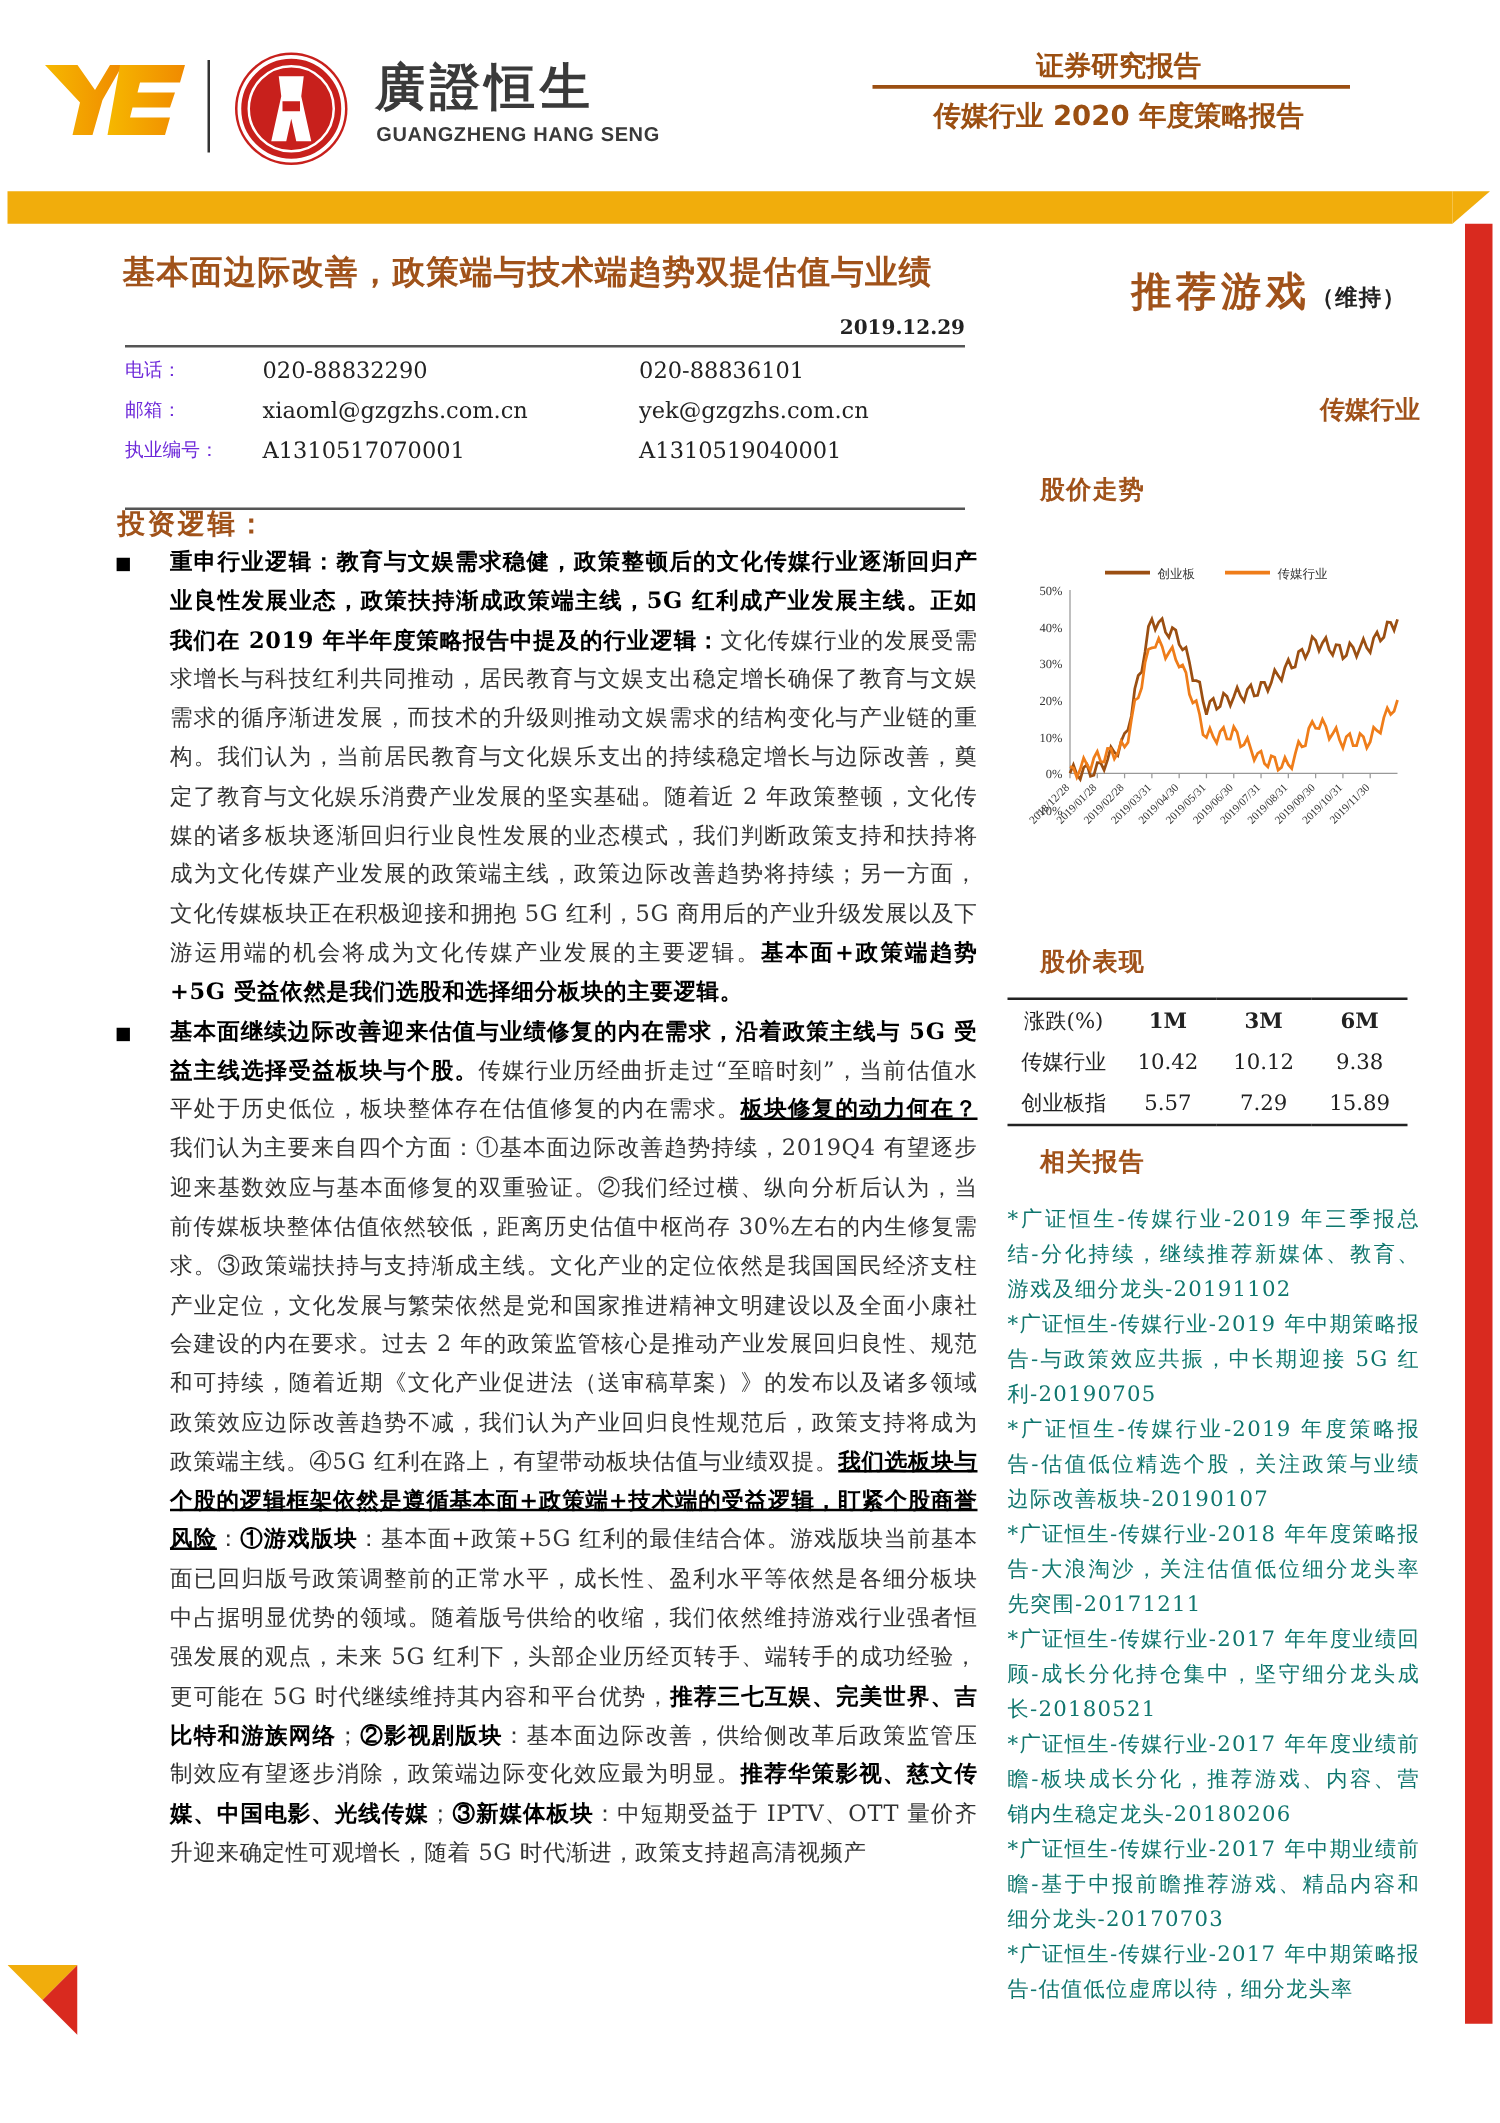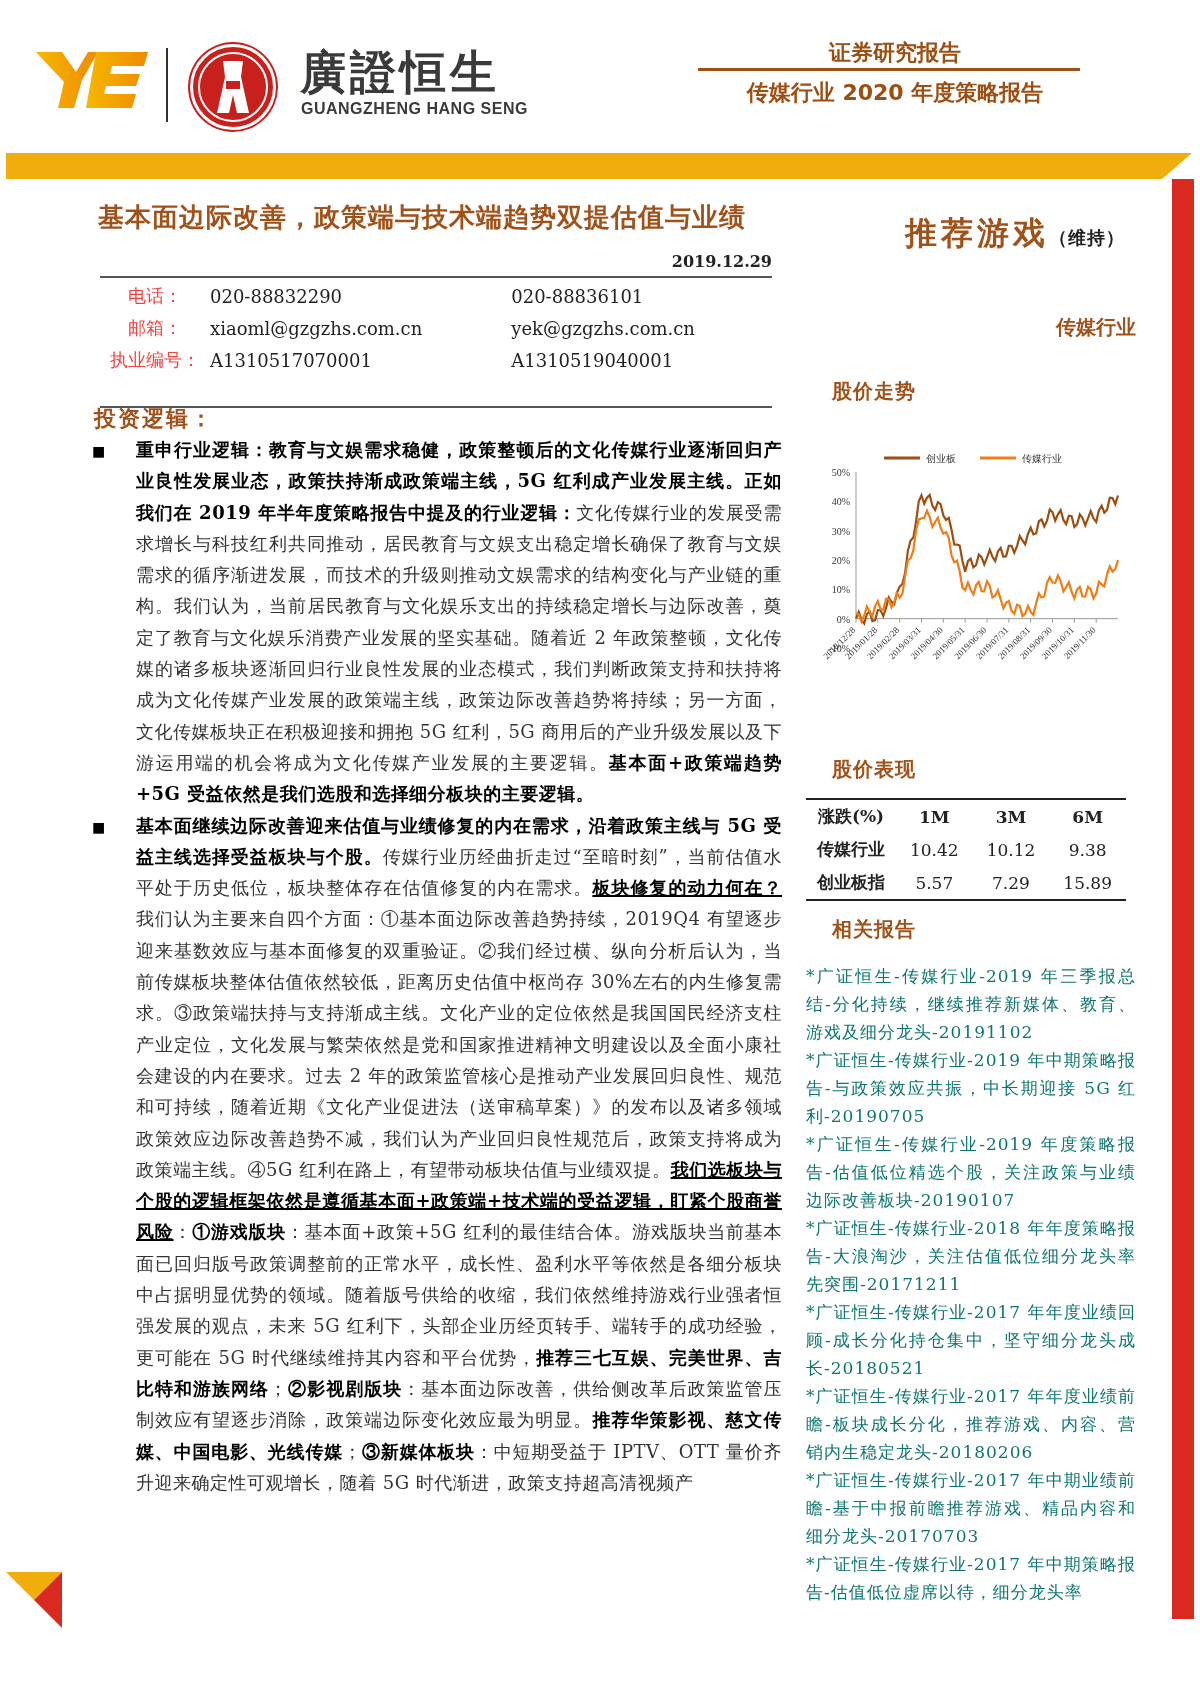--- a/index.html
+++ b/index.html
@@ -2,55 +2,55 @@
 <html><head>
 <meta charset="utf-8">
 <style>
   html, body { margin: 0; padding: 0; }
   body { width: 1200px; height: 1698px; background: #ffffff; position: relative; overflow: hidden; font-family: "DejaVu Serif", "Liberation Serif", serif; color: #222; }
   .abs { position: absolute; }
   
   .logo-ye { left: 36px; top: 48px; width: 112px; height: 64px; }
   .logo-sep { left: 166px; top: 48px; width: 2px; height: 74px; background: #333; }
   .logo-seal { left: 190px; top: 44px; width: 80px; height: 80px; border-radius: 50%; background: #c8201c; border: 3px solid #fff; box-shadow: 0 0 0 2px #c8201c; }
-  .logo-cn { left: 300px; top: 42px; font-family: "DejaVu Sans", sans-serif; font-size: 46px; font-weight: bold; color: #3a3a3a; letter-spacing: 4px; }
+  .logo-cn { left: 300px; top: 42px; font-family: "DejaVu Sans", sans-serif; font-size: 40px; font-weight: bold; color: #3a3a3a; letter-spacing: 4px; }
   .logo-en { left: 301px; top: 100px; font-family: "Liberation Sans", sans-serif; font-size: 16px; font-weight: bold; color: #3a3a3a; letter-spacing: 0.5px; }
   .hdr-type { left: 700px; top: 38px; width: 390px; text-align: center; font-family: "DejaVu Sans", sans-serif; font-size: 22px; font-weight: bold; color: #9b4f12; }
   .hdr-line { left: 698px; top: 68px; width: 382px; height: 3px; background: #9b4f12; }
   .hdr-title { left: 700px; top: 78px; width: 390px; text-align: center; font-family: "DejaVu Sans", sans-serif; font-size: 22px; font-weight: bold; color: #9b4f12; }
   .band { left: 6px; top: 153px; width: 1156px; height: 26px; background: #f1ad0c; }
   .band-tip { left: 1162px; top: 153px; width: 0; height: 0; border-top: 26px solid #f1ad0c; border-right: 30px solid transparent; }
   .red-bar { left: 1172px; top: 179px; width: 22px; height: 1440px; background: #d92a1f; }
   .corner { left: 6px; top: 1572px; width: 56px; height: 56px; }
   
   .main-title { left: 98px; top: 200px; font-size: 26px; font-weight: bold; color: #a0521a; letter-spacing: 1px; }
   .date { left: 600px; top: 252px; width: 172px; text-align: right; font-size: 16px; font-weight: bold; color: #222; }
   .rule { left: 100px; width: 672px; height: 2px; background: #555; }
   .an-table { left: 100px; top: 280px; width: 672px; border-collapse: collapse; font-size: 18px; }
   .an-table td { height: 32px; padding: 0; vertical-align: middle; }
-  .an-label { width: 110px; font-size: 18px; color: #ef4444; text-align: center; }
+  .an-label { width: 110px; font-size: 15px; color: #6d28d9; }
   .an-col { width: 248px; }
   .an-name { font-weight: bold; font-size: 18px; }
   .sec-head { font-size: 22px; font-weight: bold; color: #a0521a; letter-spacing: 2px; }
   .body-text { left: 92px; top: 434px; width: 690px; font-size: 18px; line-height: 31.3px; color: #333; }
   .bullet { display: flex; }
   .bullet-mark { width: 44px; flex: none; font-size: 14px; color: #000; padding-top: 2px; }
   .bullet-body { flex: 1; text-align: justify; letter-spacing: 0.5px; }
   .b { font-weight: bold; color: #000; }
   .u { text-decoration: underline; text-decoration-thickness: 2px; }
   
   .rating { left: 905px; top: 212px; font-size: 32px; font-weight: bold; color: #a0521a; letter-spacing: 4px; }
   .rating-sub { font-size: 18px; color: #222; letter-spacing: 1px; }
   .industry { left: 1000px; top: 314px; width: 136px; text-align: right; font-size: 20px; font-weight: bold; color: #a0521a; }
   .r-head { left: 806px; font-size: 20px; font-weight: bold; color: #a0521a; letter-spacing: 1px; margin-left: 26px; }
   .chart { left: 806px; top: 440px; width: 320px; height: 270px; }
   .perf-table { left: 806px; top: 798px; width: 320px; border-collapse: collapse; font-size: 17px; border-top: 2px solid #222; border-bottom: 2px solid #222; }
   .perf-table td, .perf-table th { height: 33px; text-align: center; padding: 0; }
   .perf-table th { font-weight: bold; }
-  .perf-table .rl { font-weight: bold; width: 90px; }
+  .perf-table .rl { font-weight: normal; width: 90px; }
   .reports { left: 806px; top: 962px; width: 330px; font-size: 17px; line-height: 28px; color: #0f766e; letter-spacing: 1px; }
   .report-item { margin: 0; text-align: justify; }
 </style>
 </head>
 <body>
 
 <svg class="abs logo-ye" viewBox="0 0 112 64">
   <defs>
     <linearGradient id="yg" x1="0" x2="1" y1="0" y2="0">
       <stop offset="0" stop-color="#f6b800"></stop>

